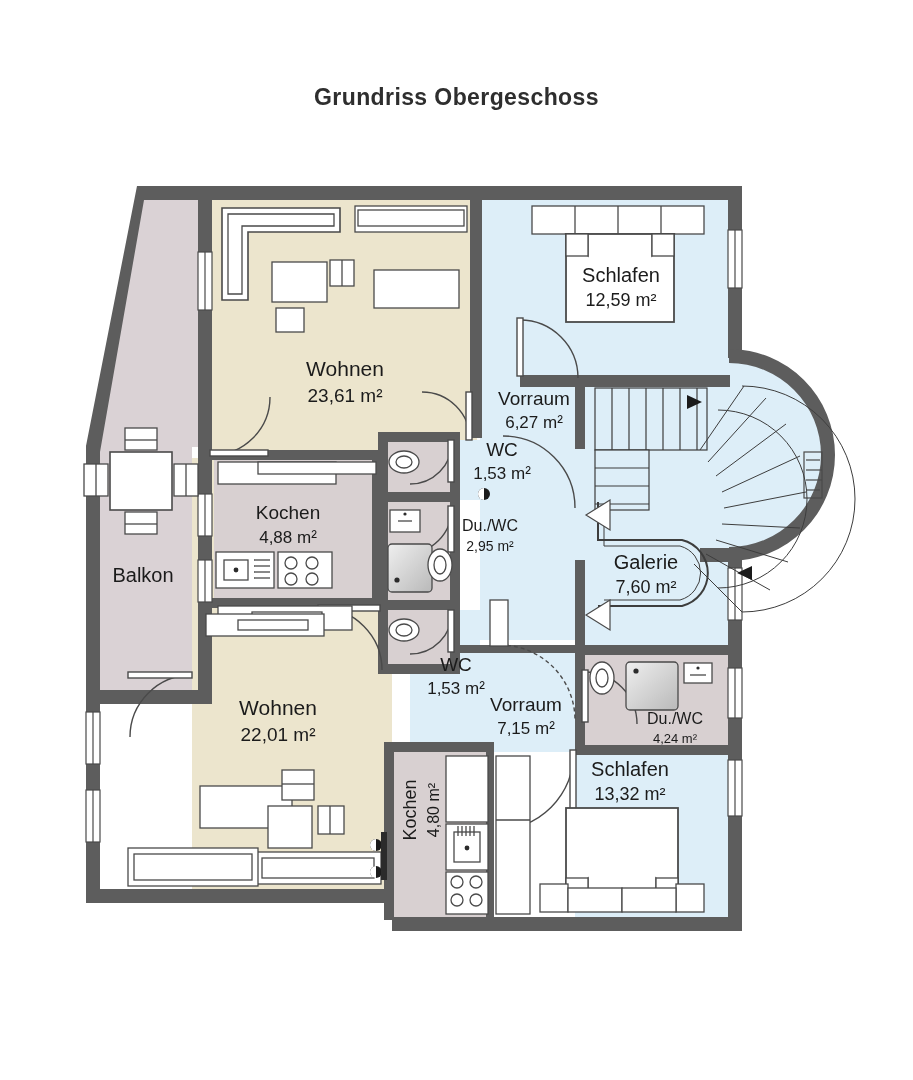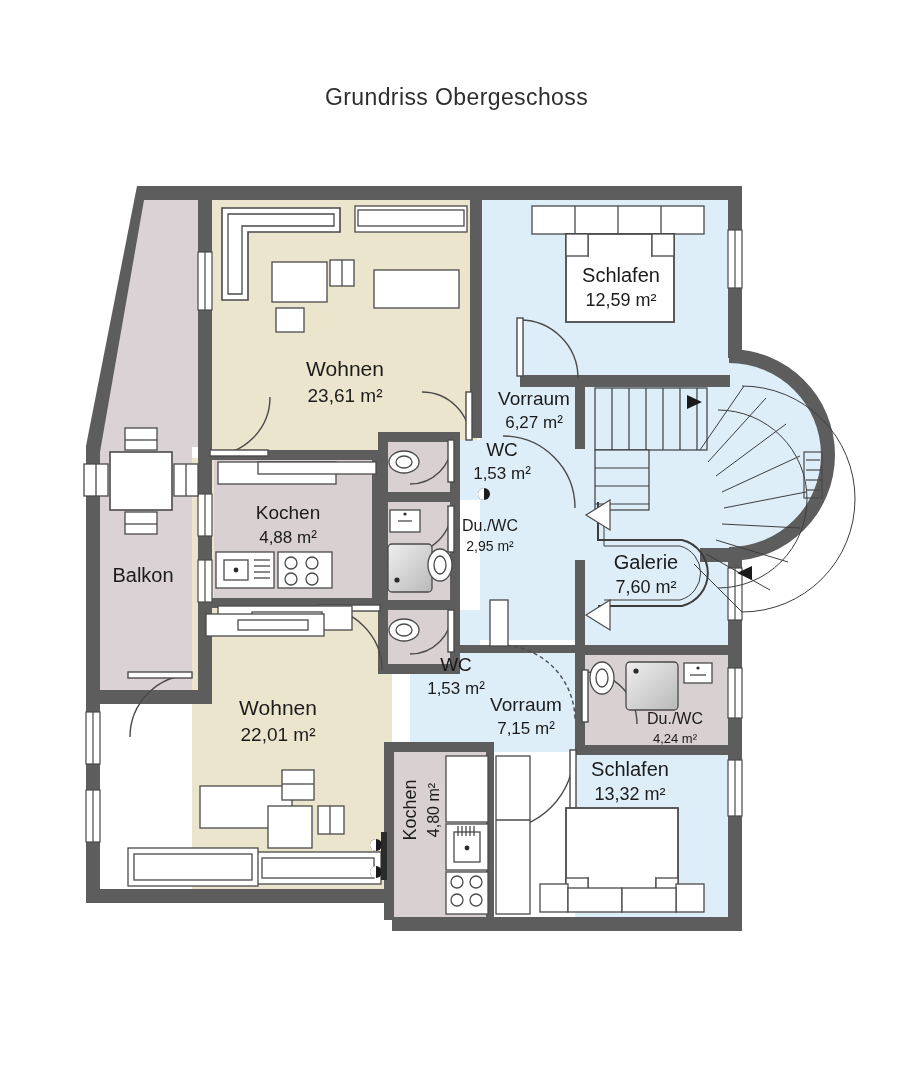--- a/index.html
+++ b/index.html
@@ -21,21 +21,21 @@
     height: 1080px;
     background: #ffffff;
   }
   #plan-title {
     position: absolute;
     top: 84px;
     left: 0;
     width: 913px;
     text-align: center;
     font-size: 23px;
-    font-weight: normal;
+    font-weight: bold;
     color: #2e2e2e;
     letter-spacing: 0.4px;
   }
   #floorplan-svg {
     position: absolute;
     top: 0;
     left: 0;
   }
   .room-name {
     font-family: "Liberation Sans", sans-serif;

